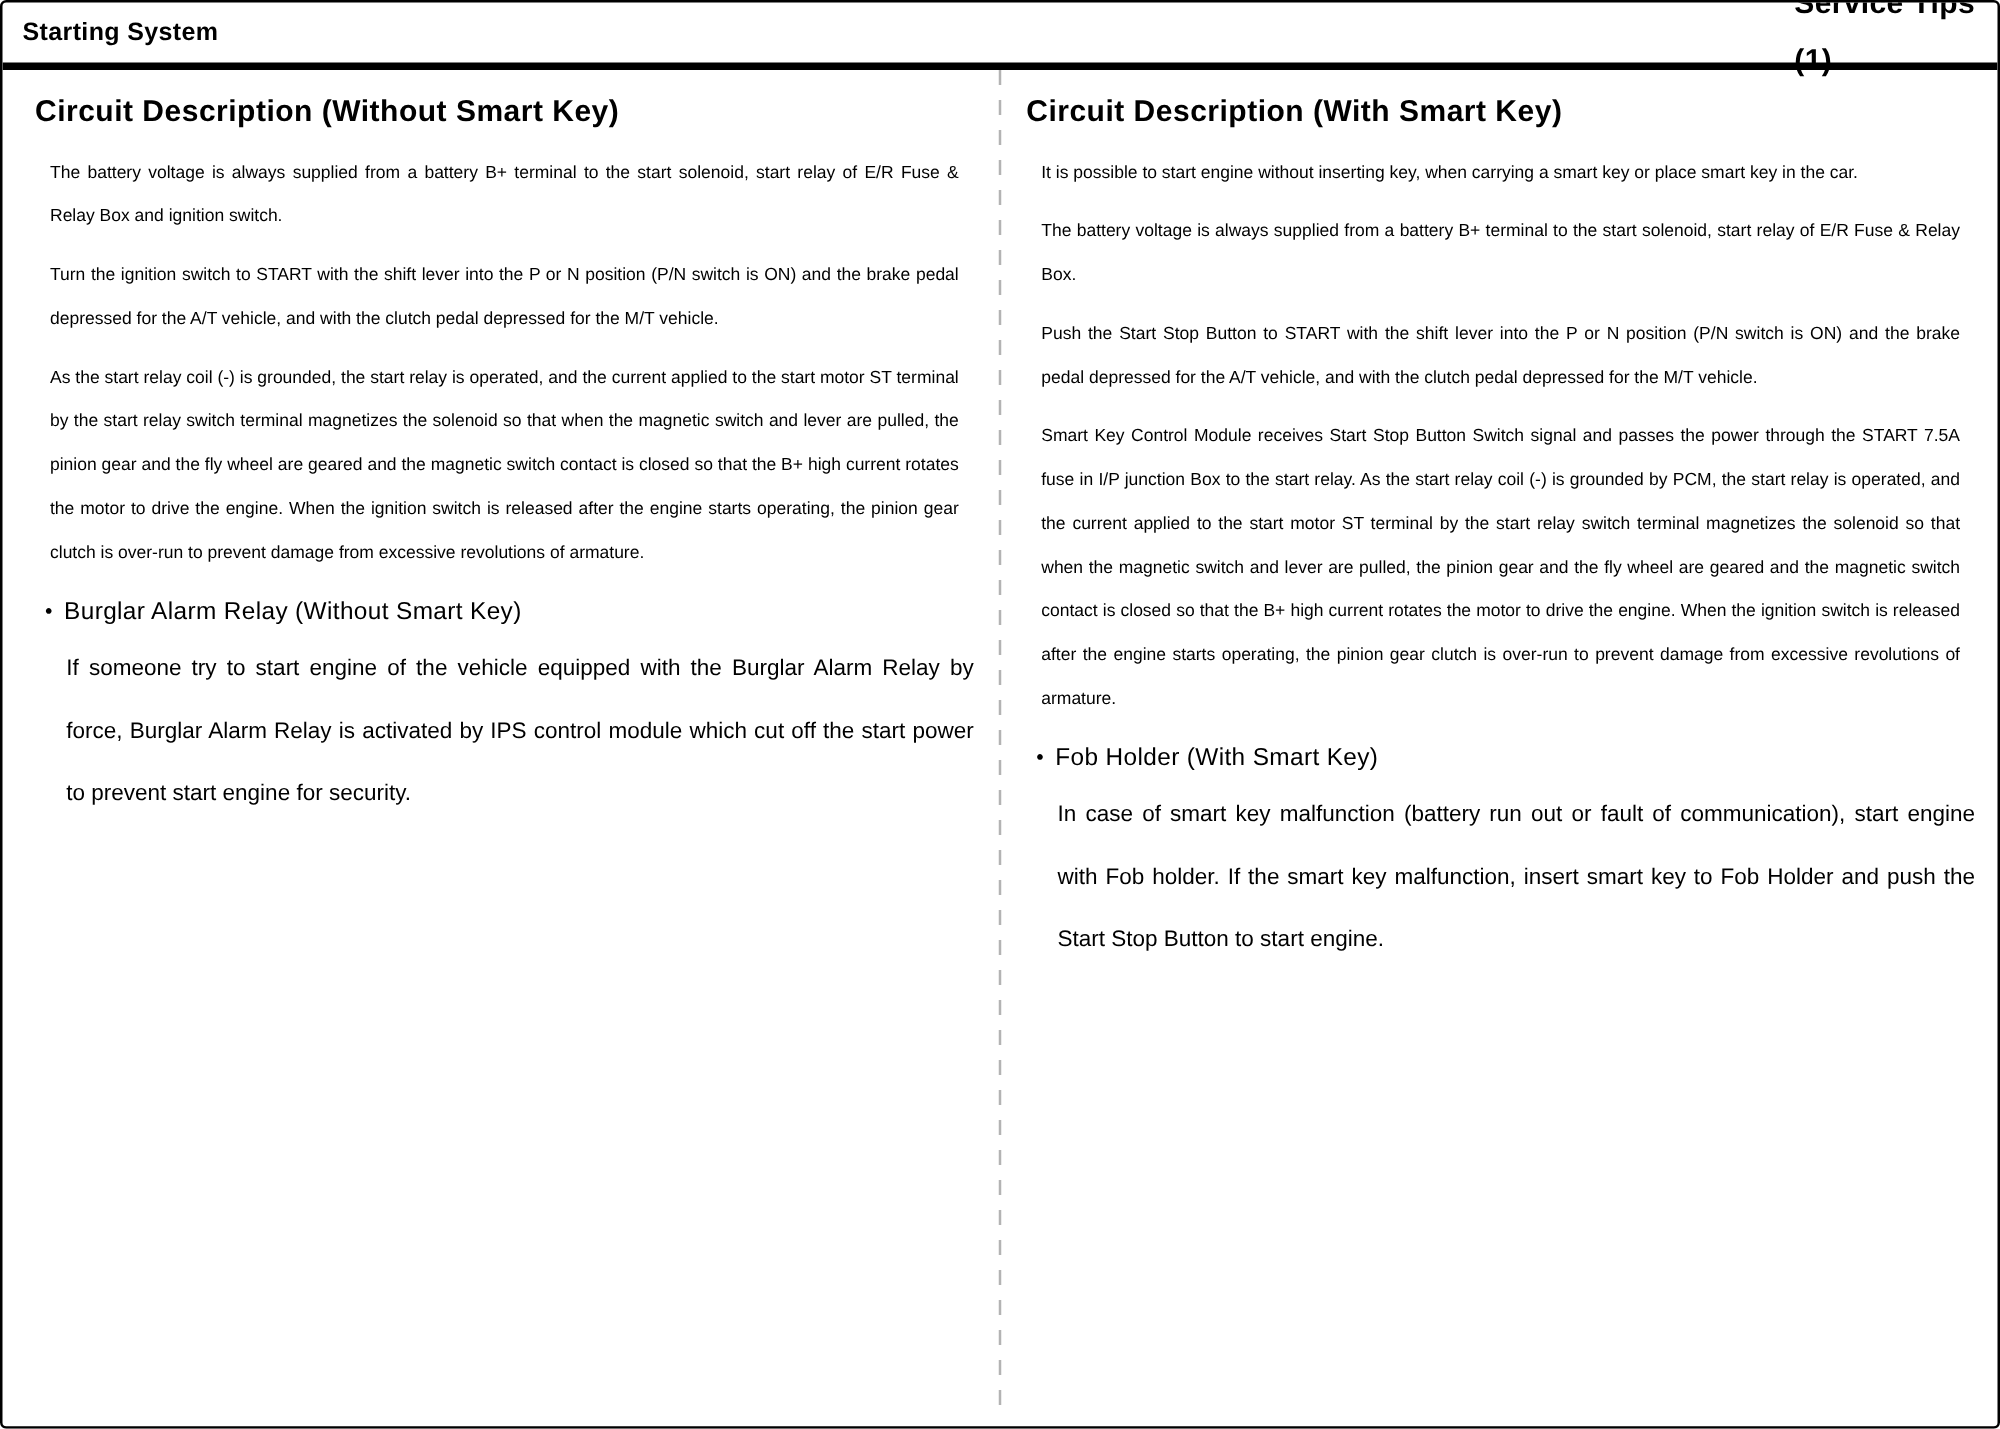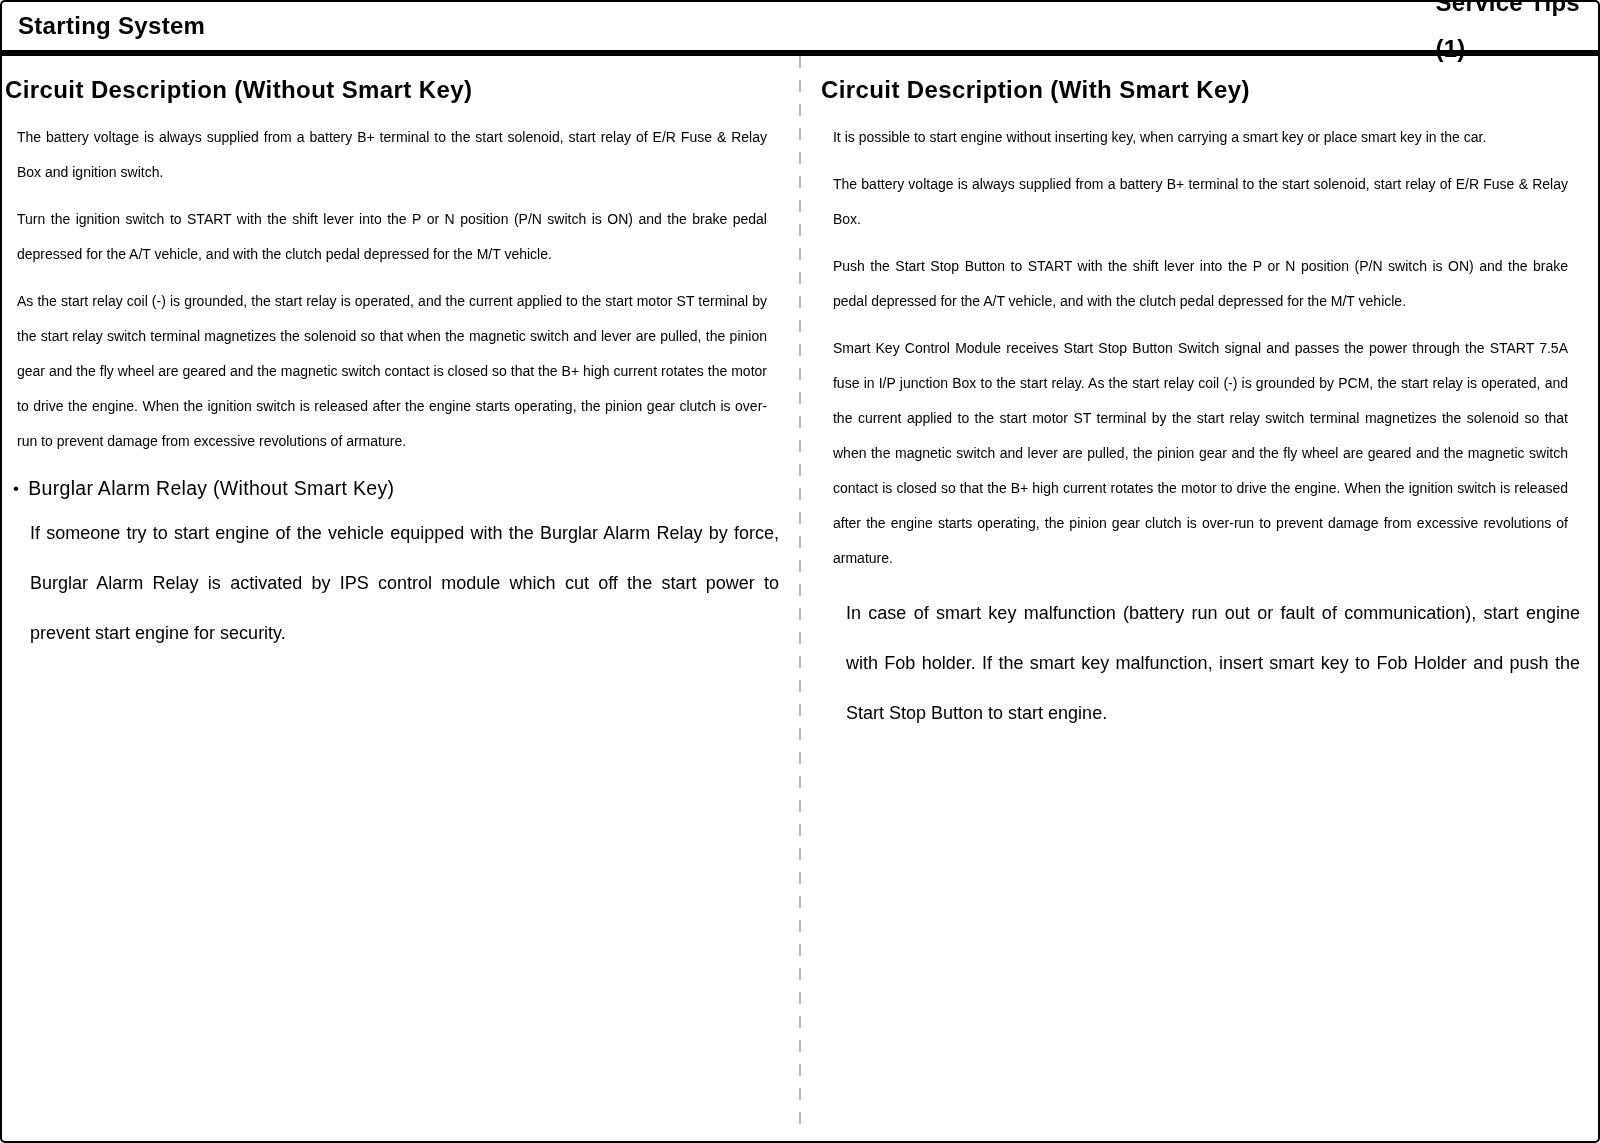--- a/index.html
+++ b/index.html
@@ -23,41 +23,41 @@
   .topbar {
     height: 48px;
     flex: 0 0 auto;
     display: flex;
     align-items: center;
     justify-content: space-between;
     padding: 0 18px 0 16px;
     border-bottom: 6px solid #000000;
   }
   .topbar-title {
-    font-size: 24px;
+    font-size: 20px;
     font-weight: bold;
     letter-spacing: 0.3px;
   }
   .topbar-right {
     font-size: 24px;
     font-weight: bold;
     letter-spacing: 0.3px;
     display: flex;
     gap: 18px;
     flex-direction: column;
   }
   .columns {
     flex: 1 1 auto;
     display: flex;
     min-height: 0;
   }
   .col {
     width: 50%;
     box-sizing: border-box;
-    padding: 12px 20px 0 3px;
+    padding: 12px 20px 0 26px;
   }
   .col.right-col {
     padding: 12px 18px 0 20px;
   }
   .divider {
     flex: 0 0 2px;
     width: 2px;
     background: repeating-linear-gradient(
       to bottom,
       #b3b3b3 0px, #b3b3b3 12px,
@@ -142,18 +142,21 @@
 
     <section class="col right-col">
       <h2 class="section-heading">Circuit Description (With Smart Key)</h2>
       <p class="body-par">It is possible to start engine without inserting key, when carrying a smart key or place smart key in the car.</p>
       <p class="body-par">The battery voltage is always supplied from a battery B+ terminal to the start solenoid, start relay of E/R Fuse &amp; Relay Box.</p>
       <p class="body-par">Push the Start Stop Button to START with the shift lever into the P or N position (P/N switch is ON) and the brake pedal depressed for the A/T vehicle, and with the clutch pedal depressed for the M/T vehicle.</p>
       <p class="body-par">Smart Key Control Module receives Start Stop Button Switch signal and passes the power through the START 7.5A fuse in I/P junction Box to the start relay. As the start relay coil (-) is grounded by PCM, the start relay is operated, and the current applied to the start motor ST terminal by the start relay switch terminal magnetizes the solenoid so that when the magnetic switch and lever are pulled, the pinion gear and the fly wheel are geared and the magnetic switch contact is closed so that the B+ high current rotates the motor to drive the engine. When the ignition switch is released after the engine starts operating, the pinion gear clutch is over-run to prevent damage from excessive revolutions of armature.</p>
 
 
       <div class="bullet-section">
+        <div class="bullet-head">
+          <span class="bullet-dot">•</span><span>Fob Holder (With Smart Key)</span>
+        </div>
         <p class="bullet-body">In case of smart key malfunction (battery run out or fault of communication), start engine with Fob holder. If the smart key malfunction, insert smart key to Fob Holder and push the Start Stop Button to start engine.</p>
       </div>
     </section>
 
   </div>
 </div>
 
 </body></html>

